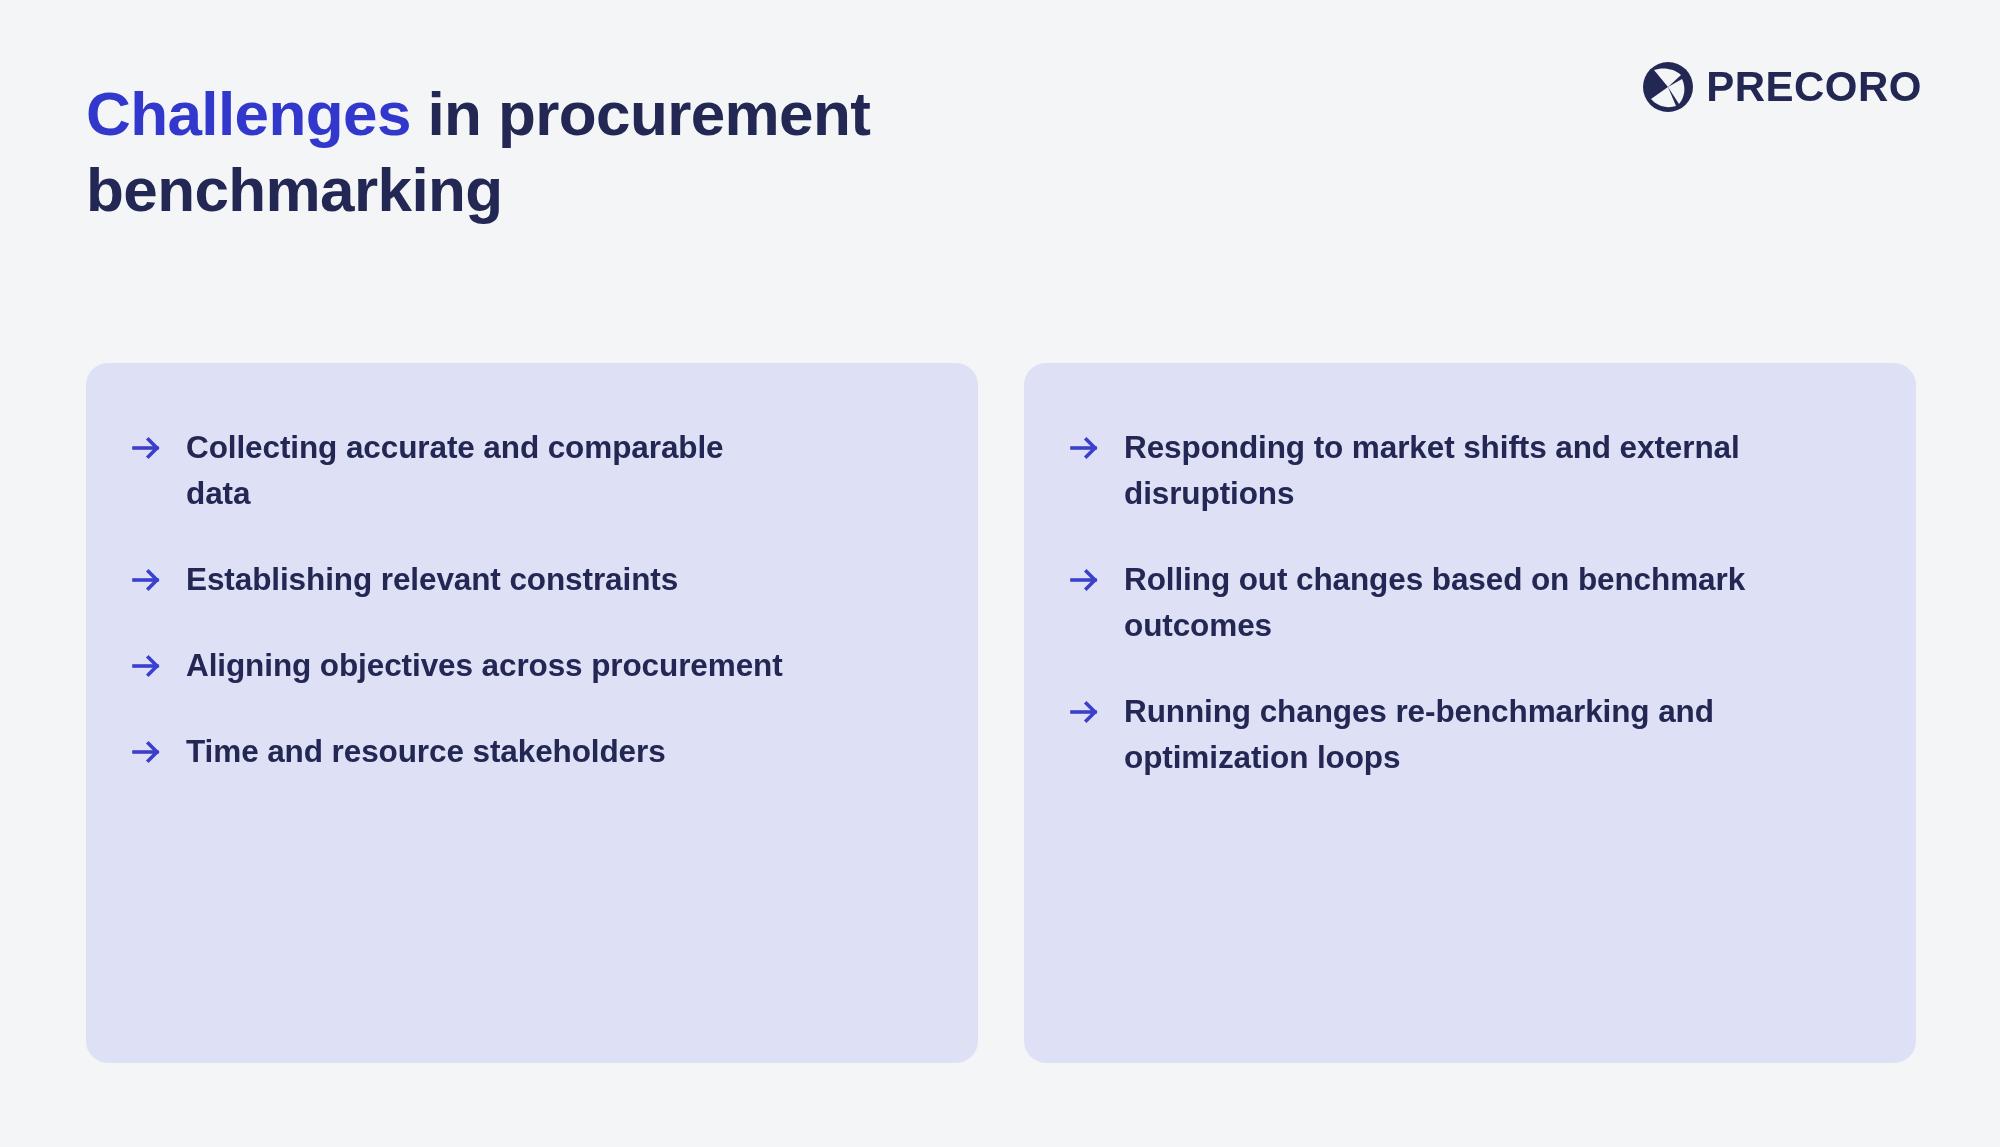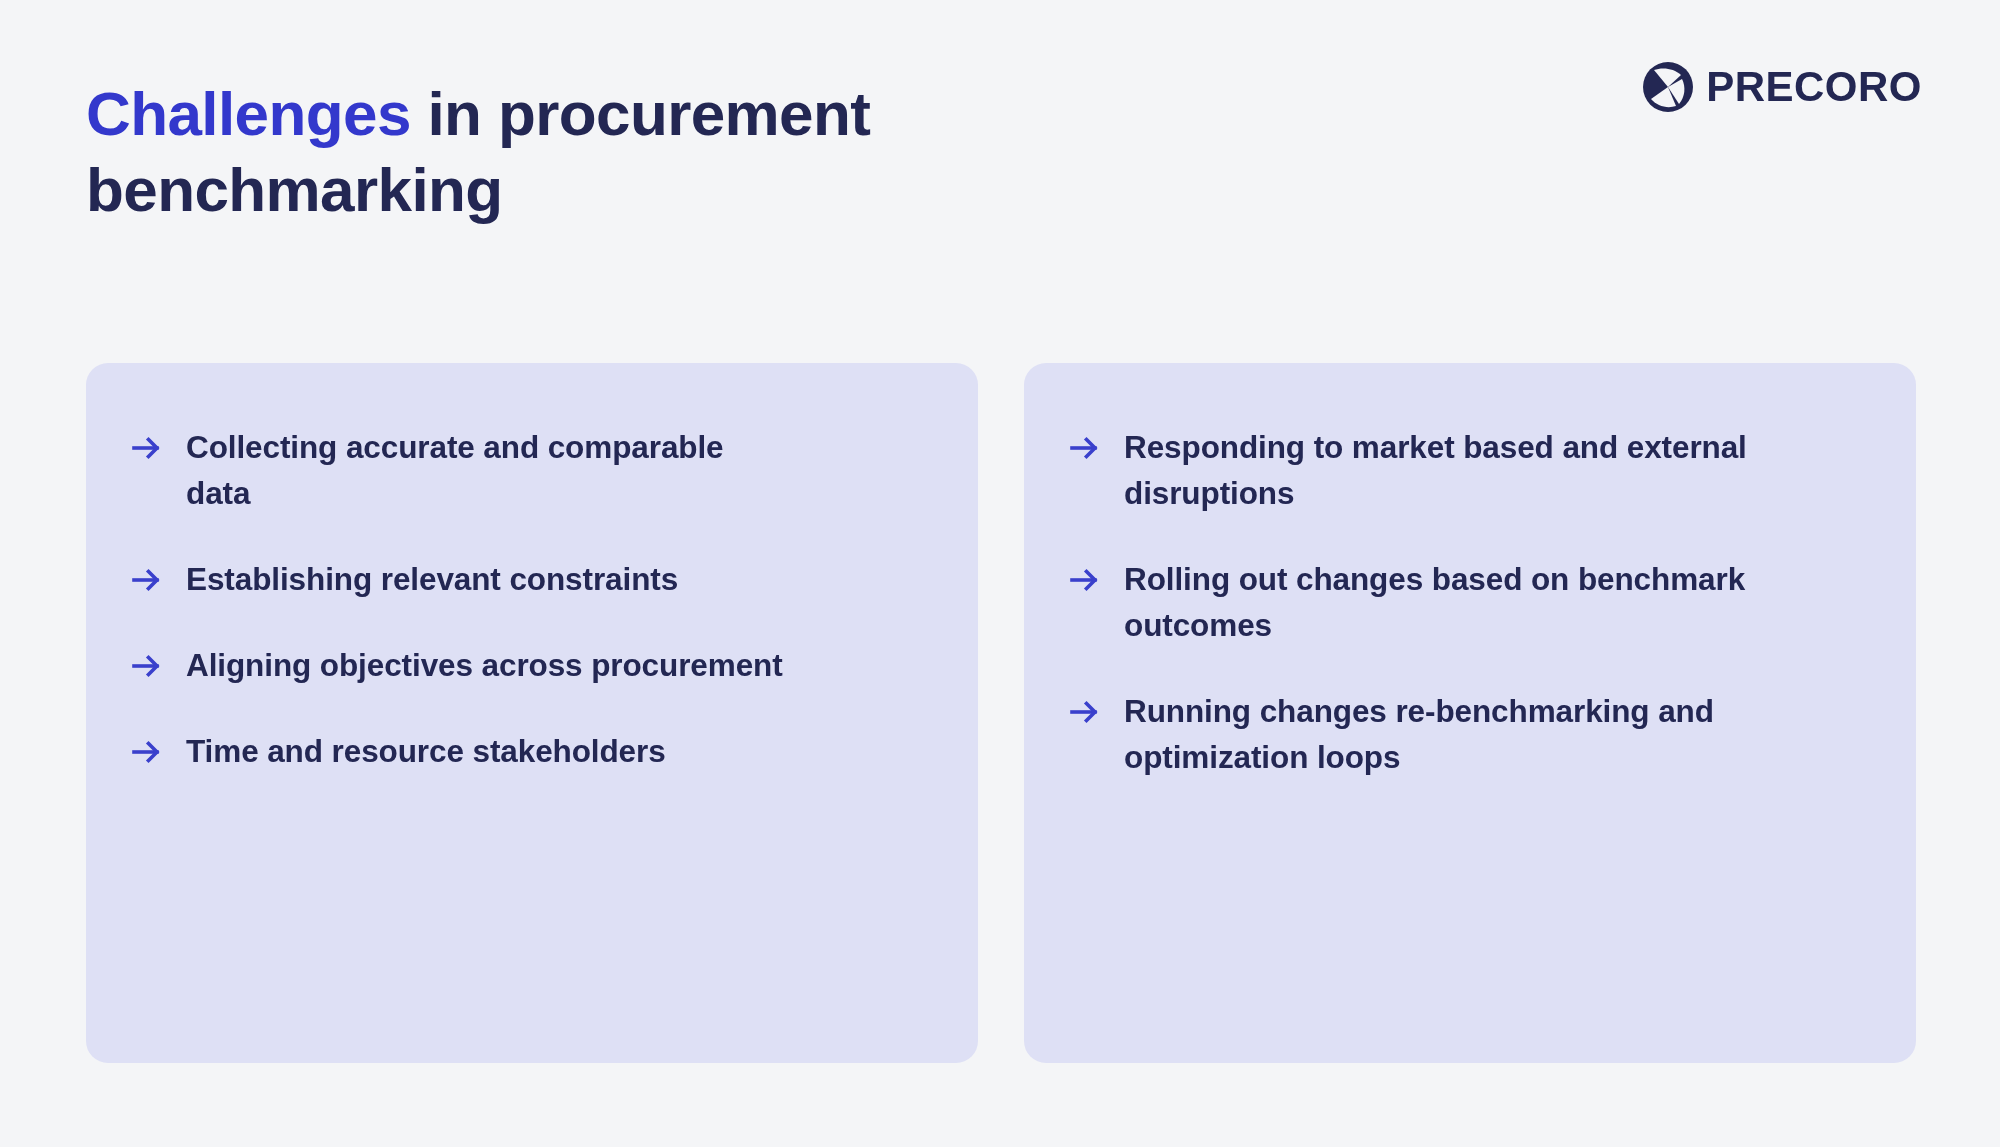--- a/index.html
+++ b/index.html
@@ -187,21 +187,21 @@
       </ul>
     </div>
 
     <div class="card right">
       <ul class="card-list">
         <li class="card-item">
           <svg class="arrow-icon" viewBox="0 0 34 34" aria-hidden="true">
             <path d="M4 17 H27" stroke="#3a40cc" stroke-width="3.6" stroke-linecap="square" fill="none"></path>
             <path d="M18.5 8.5 L27 17 L18.5 25.5" stroke="#3a40cc" stroke-width="3.6" stroke-linecap="square" stroke-linejoin="miter" fill="none"></path>
           </svg>
-          <span class="item-text">Responding to market based and external disruptions</span>
+          <span class="item-text">Responding to market shifts and external disruptions</span>
         </li>
         <li class="card-item">
           <svg class="arrow-icon" viewBox="0 0 34 34" aria-hidden="true">
             <path d="M4 17 H27" stroke="#3a40cc" stroke-width="3.6" stroke-linecap="square" fill="none"></path>
             <path d="M18.5 8.5 L27 17 L18.5 25.5" stroke="#3a40cc" stroke-width="3.6" stroke-linecap="square" stroke-linejoin="miter" fill="none"></path>
           </svg>
           <span class="item-text">Rolling out changes based on benchmark outcomes</span>
         </li>
         <li class="card-item">
           <svg class="arrow-icon" viewBox="0 0 34 34" aria-hidden="true">

